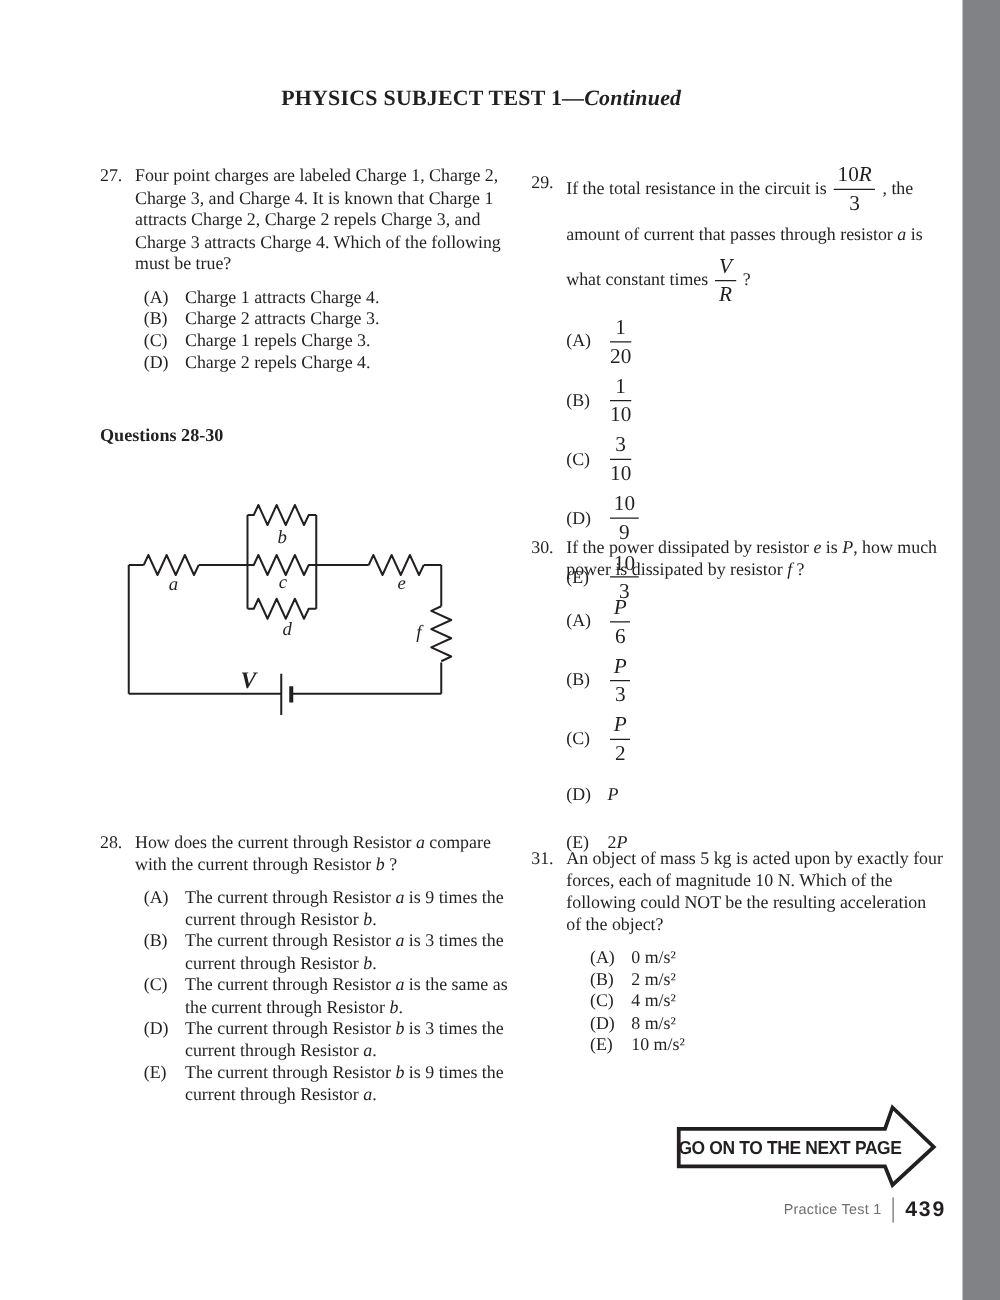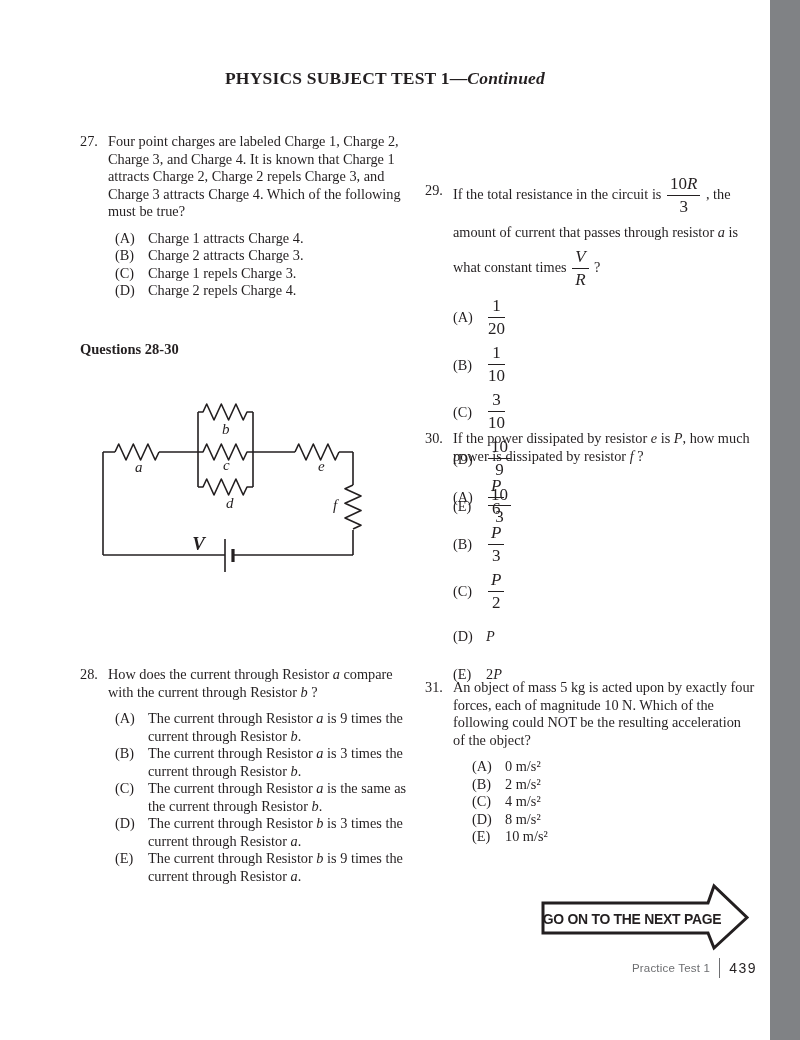--- a/index.html
+++ b/index.html
@@ -51,21 +51,21 @@
   .goon-text { position:absolute; left:550px; top:903px; width:164px; height:30px;
                display:flex; align-items:center; justify-content:center;
                font-family:"Liberation Sans", sans-serif; font-weight:bold; font-size:15px;
                letter-spacing:-0.3px; transform:scaleX(0.93); transform-origin:center;
                white-space:nowrap; }
 
   .footer { position:absolute; top:958px; right:43px; display:flex; align-items:center;
             font-family:"Liberation Sans", sans-serif; }
   .footer .ft-label { color:#6d6e71; font-size:11.5px; letter-spacing:0.2px; }
   .footer .ft-bar { width:1px; height:20px; background:#6d6e71; margin:0 9px; }
-  .footer .ft-num { color:#231f20; font-size:14px; font-weight:normal; letter-spacing:1.5px; }
+  .footer .ft-num { color:#231f20; font-size:17px; font-weight:bold; letter-spacing:1.5px; }
 </style>
 </head>
 <body>
 
 <div id="page">
   <div class="gray-band"></div>
 
   <div class="title">
     <span>PHYSICS SUBJECT TEST 1—</span><span class="cont">Continued</span>
   </div>
@@ -130,21 +130,21 @@
     </div>
     <div class="choices" style="margin-left:28px;">
       <div class="choice-line"><span class="clabel">(A)</span><span>The current through Resistor <i>a</i> is 9 times the current through Resistor <i>b</i>.</span></div>
       <div class="choice-line"><span class="clabel">(B)</span><span>The current through Resistor <i>a</i> is 3 times the current through Resistor <i>b</i>.</span></div>
       <div class="choice-line"><span class="clabel">(C)</span><span>The current through Resistor <i>a</i> is the same as the current through Resistor <i>b</i>.</span></div>
       <div class="choice-line"><span class="clabel">(D)</span><span>The current through Resistor <i>b</i> is 3 times the current through Resistor <i>a</i>.</span></div>
       <div class="choice-line"><span class="clabel">(E)</span><span>The current through Resistor <i>b</i> is 9 times the current through Resistor <i>a</i>.</span></div>
     </div>
   </div>
 
-  <div class="qblock" style="left:425px; top:131px; width:330px;margin-top:44px;">
+  <div class="qblock" style="left:425px; top:131px; width:330px;">
     <div class="q">
       <div class="q-num" style="line-height:31px;">29.</div>
       <div class="q-body q29-text">If the total resistance in the circuit is <span class="frac"><span class="fn">10<i>R</i></span><span class="fd">3</span></span> , the amount of current that passes through resistor <i>a</i> is what constant times <span class="frac"><span class="fn"><i>V</i></span><span class="fd"><i>R</i></span></span> ?</div>
     </div>
     <div class="choices" style="margin-left:28px; margin-top:7px;">
       <div class="frac-choice">
           <span class="clabel">(A)</span>
           <span class="frac">
             <span class="fn">1</span>
             <span class="fd">20</span>

